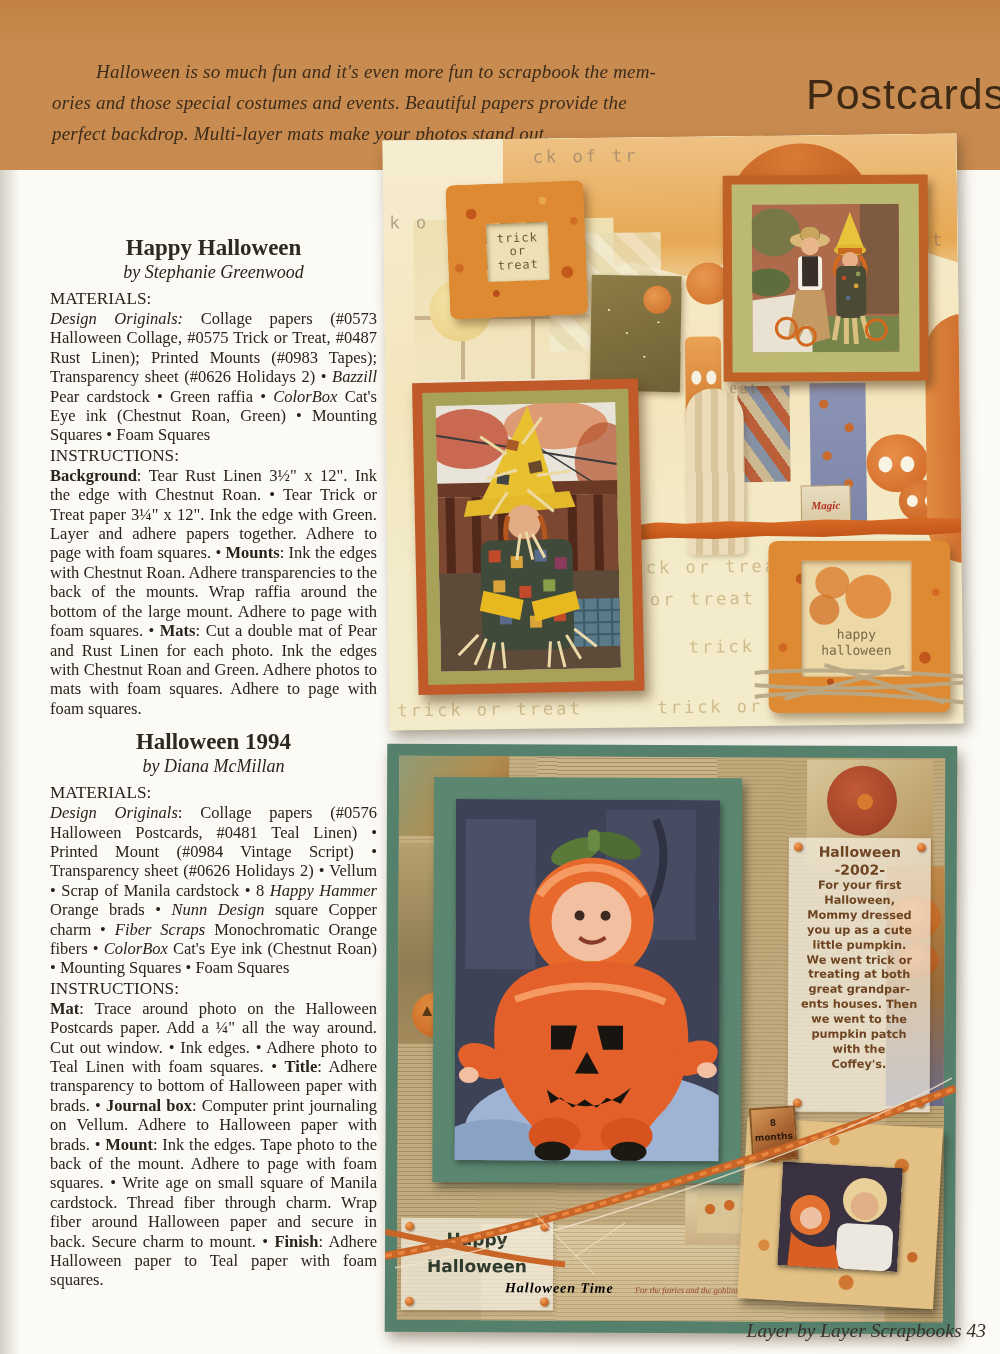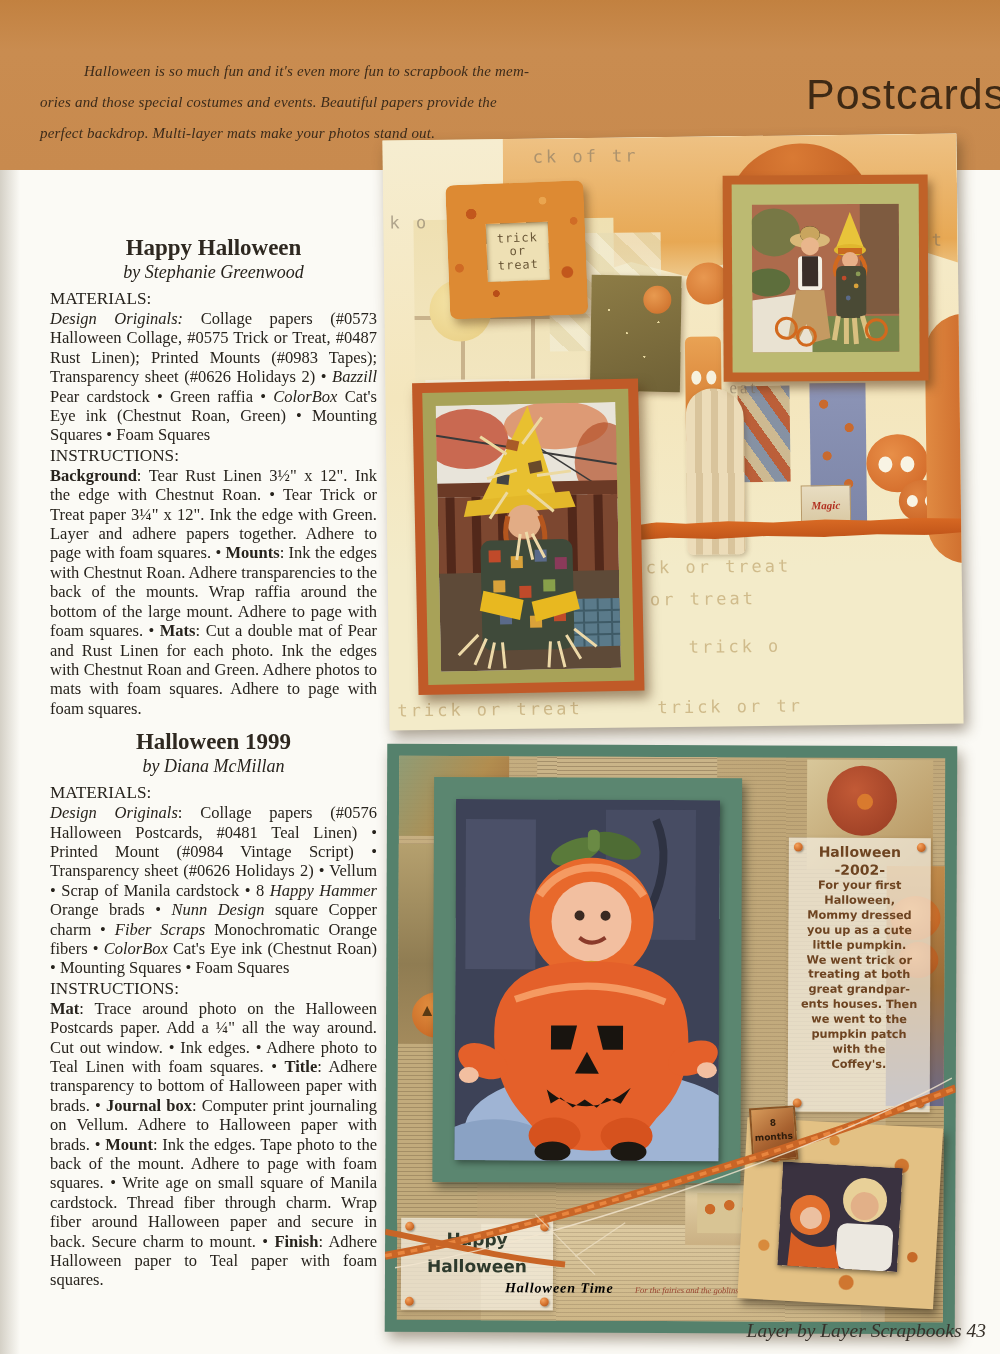--- a/index.html
+++ b/index.html
@@ -2,22 +2,22 @@
 <html><head>
 <meta charset="utf-8">
 <style>
   html,body{margin:0;padding:0;}
   body{width:1000px;height:1354px;position:relative;background:#FBFAF5;overflow:hidden;
        font-family:"Liberation Serif",serif;}
   .abs{position:absolute;}
   
   .header-band{position:absolute;left:0;top:0;width:1000px;height:170px;
     background:linear-gradient(180deg,#c28140 0%,#c98c50 30%,#c88a4e 100%);}
-  .intro{position:absolute;left:40px;top:56px;width:702px;font-style:italic;
-    font-size:15px;line-height:31px;color:#3c2b1a;letter-spacing:.2px;}
+  .intro{position:absolute;left:52px;top:56px;width:702px;font-style:italic;
+    font-size:19px;line-height:31px;color:#3c2b1a;letter-spacing:.2px;}
   .intro .l0{text-indent:44px;}
   .holidays{position:absolute;right:14px;top:70px;width:180px;text-align:left;
     font-family:"Liberation Sans",sans-serif;font-weight:400;font-size:43px;
     color:rgba(42,27,12,.88);letter-spacing:1px;}
   
   .edge-left{position:absolute;left:0;top:170px;width:20px;height:1184px;
     background:linear-gradient(90deg,#d4d0c6,rgba(244,242,236,0));}
   
   .col{position:absolute;left:50px;top:235px;width:327px;color:#27231d;}
   .col h2{margin:0;text-align:center;font-size:23px;font-weight:bold;color:#2e2820;}
@@ -63,21 +63,21 @@
 <div class="col">
   <div>
     <h2>Happy Halloween</h2>
     <div class="by">by Stephanie Greenwood</div>
     <div class="lbl">MATERIALS:</div>
     <p><span style="font-style: italic;">Design Originals:</span><span> Collage papers (#0573 Halloween Collage, #0575 Trick or Treat, #0487 Rust Linen); Printed Mounts (#0983 Tapes); Transparency sheet (#0626 Holidays 2) • </span><span style="font-style: italic;">Bazzill</span><span> Pear cardstock • Green raffia • </span><span style="font-style: italic;">ColorBox</span><span> Cat's Eye ink (Chestnut Roan, Green) • Mounting Squares • Foam Squares</span></p>
     <div class="lbl">INSTRUCTIONS:</div>
     <p><span style="font-weight: bold;">Background</span><span>: Tear Rust Linen 3½" x 12". Ink the edge with Chestnut Roan. • Tear Trick or Treat paper 3¼" x 12". Ink the edge with Green. Layer and adhere papers together. Adhere to page with foam squares. • </span><span style="font-weight: bold;">Mounts</span><span>: Ink the edges with Chestnut Roan. Adhere transparencies to the back of the mounts. Wrap raffia around the bottom of the large mount. Adhere to page with foam squares. • </span><span style="font-weight: bold;">Mats</span><span>: Cut a double mat of Pear and Rust Linen for each photo. Ink the edges with Chestnut Roan and Green. Adhere photos to mats with foam squares. Adhere to page with foam squares.</span></p>
   </div>
   <div class="art2">
-    <h2>Halloween 1999</h2>
+    <h2>Halloween 1994</h2>
     <div class="by">by Diana McMillan</div>
     <div class="lbl">MATERIALS:</div>
     <p><span style="font-style: italic;">Design Originals</span><span>:  Collage papers (#0576 Halloween Postcards, #0481 Teal Linen) • Printed Mount (#0984 Vintage Script) • Transparency sheet (#0626 Holidays 2) • Vellum • Scrap of Manila cardstock • 8 </span><span style="font-style: italic;">Happy Hammer</span><span> Orange brads • </span><span style="font-style: italic;">Nunn Design</span><span> square Copper charm • </span><span style="font-style: italic;">Fiber Scraps</span><span> Monochromatic Orange fibers • </span><span style="font-style: italic;">ColorBox</span><span> Cat's Eye ink (Chestnut Roan) • Mounting Squares • Foam Squares</span></p>
     <div class="lbl">INSTRUCTIONS:</div>
     <p><span style="font-weight: bold;">Mat</span><span>: Trace around photo on the Halloween Postcards paper. Add a ¼" all the way around. Cut out window. • Ink edges. • Adhere photo to Teal Linen with foam squares. • </span><span style="font-weight: bold;">Title</span><span>: Adhere transparency to bottom of Halloween paper with brads. • </span><span style="font-weight: bold;">Journal box</span><span>: Computer print journaling on Vellum. Adhere to Halloween paper with brads. • </span><span style="font-weight: bold;">Mount</span><span>: Ink the edges. Tape photo to the back of the mount. Adhere to page with foam squares. • Write age on small square of Manila cardstock. Thread fiber through charm. Wrap fiber around Halloween paper and secure in back. Secure charm to mount. • </span><span style="font-weight: bold;">Finish</span><span>: Adhere Halloween paper to Teal paper with foam squares.</span></p>
   </div>
 </div>
 
 <div class="layout" style="left:386px;top:137px;width:574px;height:590px;background:#f3ebc9;transform:rotate(-0.7deg);overflow:hidden;">
 
@@ -275,20 +275,39 @@
 
         <g stroke="#edd9a8" stroke-width="3">
           <path d="M88 128 l6 28 M94 130 l12 24 M82 130 l-4 26"></path>
           <path d="M46 234 l-12 26 M54 238 l-6 26 M62 238 l2 26 M38 230 l-20 20"></path>
           <path d="M126 232 l14 24 M118 238 l6 26 M110 238 l-2 26 M134 226 l22 18"></path>
         </g>
       </svg>
     </div>
   </div>
 
+  <div class="abs speckle" style="left:380px;top:406px;width:182px;height:172px;border-radius:9px;box-shadow:4px 6px 10px rgba(90,55,20,.45);transform:rotate(.6deg);">
+    <div class="abs" style="left:33px;top:20px;width:110px;height:116px;background:rgba(238,222,178,.92);
+         box-shadow:inset 1px 2px 5px rgba(90,60,20,.45);overflow:hidden;">
+      <div class="abs" style="left:14px;top:6px;width:34px;height:32px;border-radius:50%;background:rgba(216,120,40,.75);"></div>
+      <div class="abs" style="left:44px;top:14px;width:46px;height:44px;border-radius:50%;background:rgba(222,126,44,.8);"></div>
+      <div class="abs" style="left:8px;top:34px;width:30px;height:30px;border-radius:50%;background:rgba(210,114,36,.75);"></div>
+      <div class="abs mono pre" style="left:0;right:0;top:66px;text-align:center;font-size:13px;line-height:1.25;color:#7a6845;">happy
+halloween</div>
+    </div>
+    <svg style="position:absolute;left:-14px;top:118px;" width="210" height="56" viewBox="0 0 210 56">
+      <g stroke="#b8a886" stroke-width="4" fill="none" opacity=".95">
+        <path d="M0 14 q60 -6 210 4"></path>
+        <path d="M0 26 q80 8 210 -2"></path>
+        <path d="M0 38 q70 -10 210 6"></path>
+        <path d="M30 40 L150 8"></path>
+        <path d="M70 6 L190 44"></path>
+      </g>
+    </svg>
+  </div>
 </div>
 
 <div class="layout" style="left:386px;top:745px;width:570px;height:588px;background:#55816c;transform:rotate(.25deg);overflow:hidden;">
 
   <div class="abs" style="left:12px;top:12px;width:546px;height:564px;
        background:
        repeating-linear-gradient(0deg,rgba(90,70,50,.16) 0 1px,transparent 1px 4px),
        linear-gradient(135deg,#c7b083 0%,#bfa677 40%,#c9b48a 100%);"></div>
 
   <div class="abs" style="left:12px;top:12px;width:110px;height:80px;background:linear-gradient(120deg,#8a9a74,#b08a4a 60%,#a06a3a);opacity:.9;"></div>

